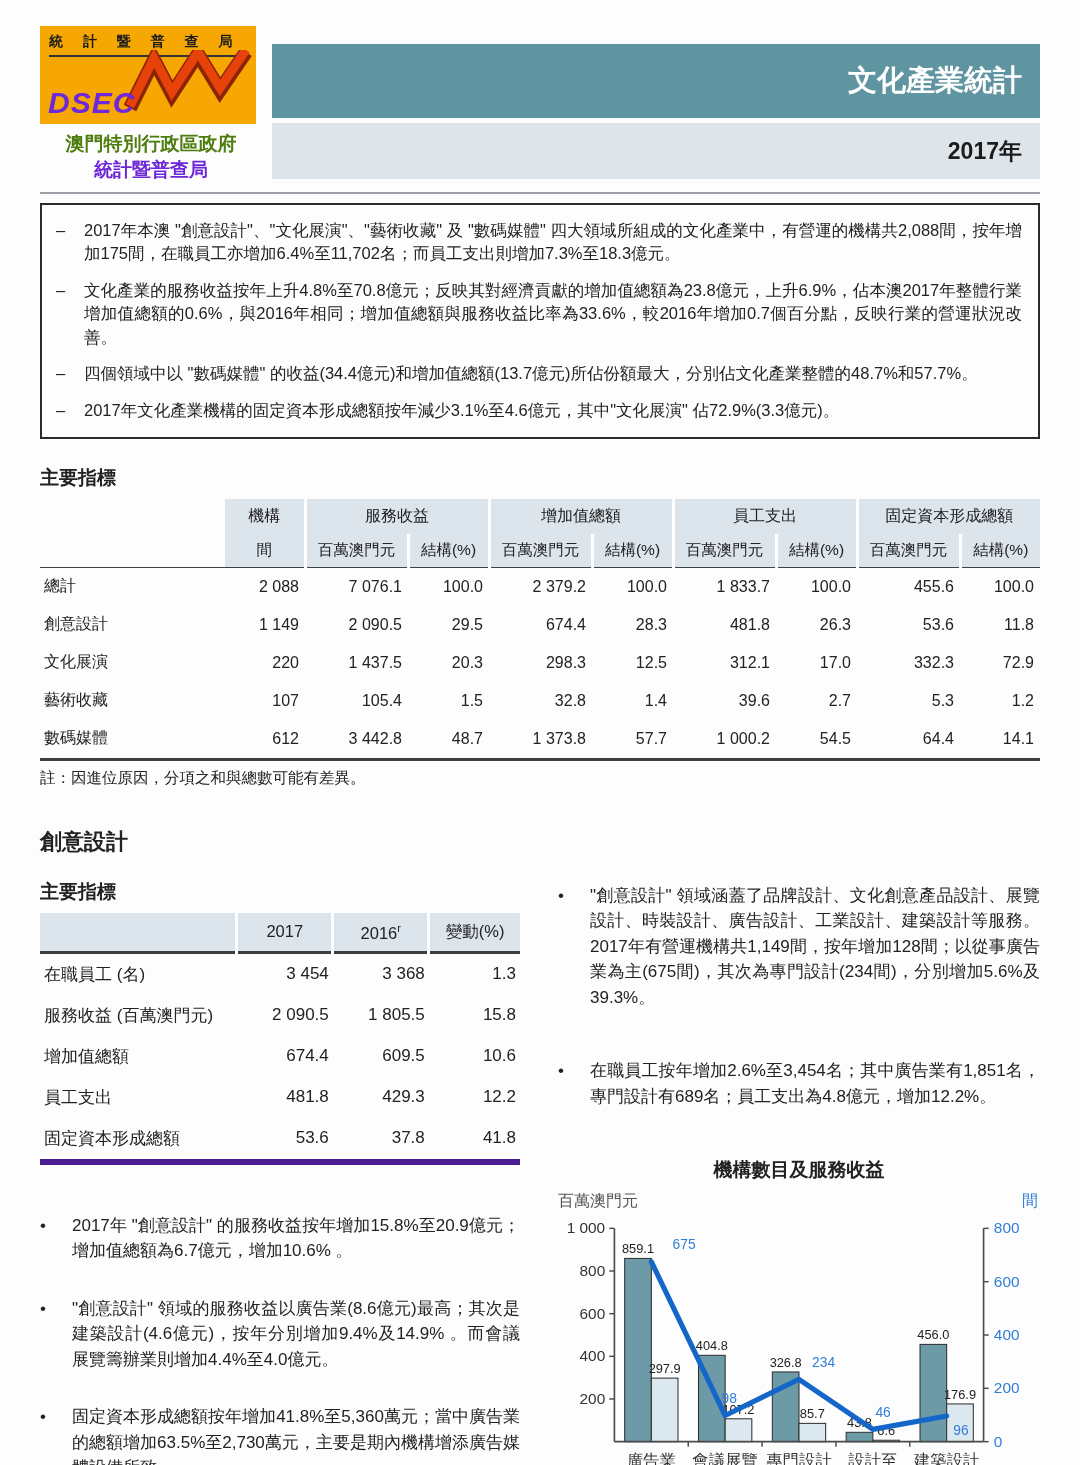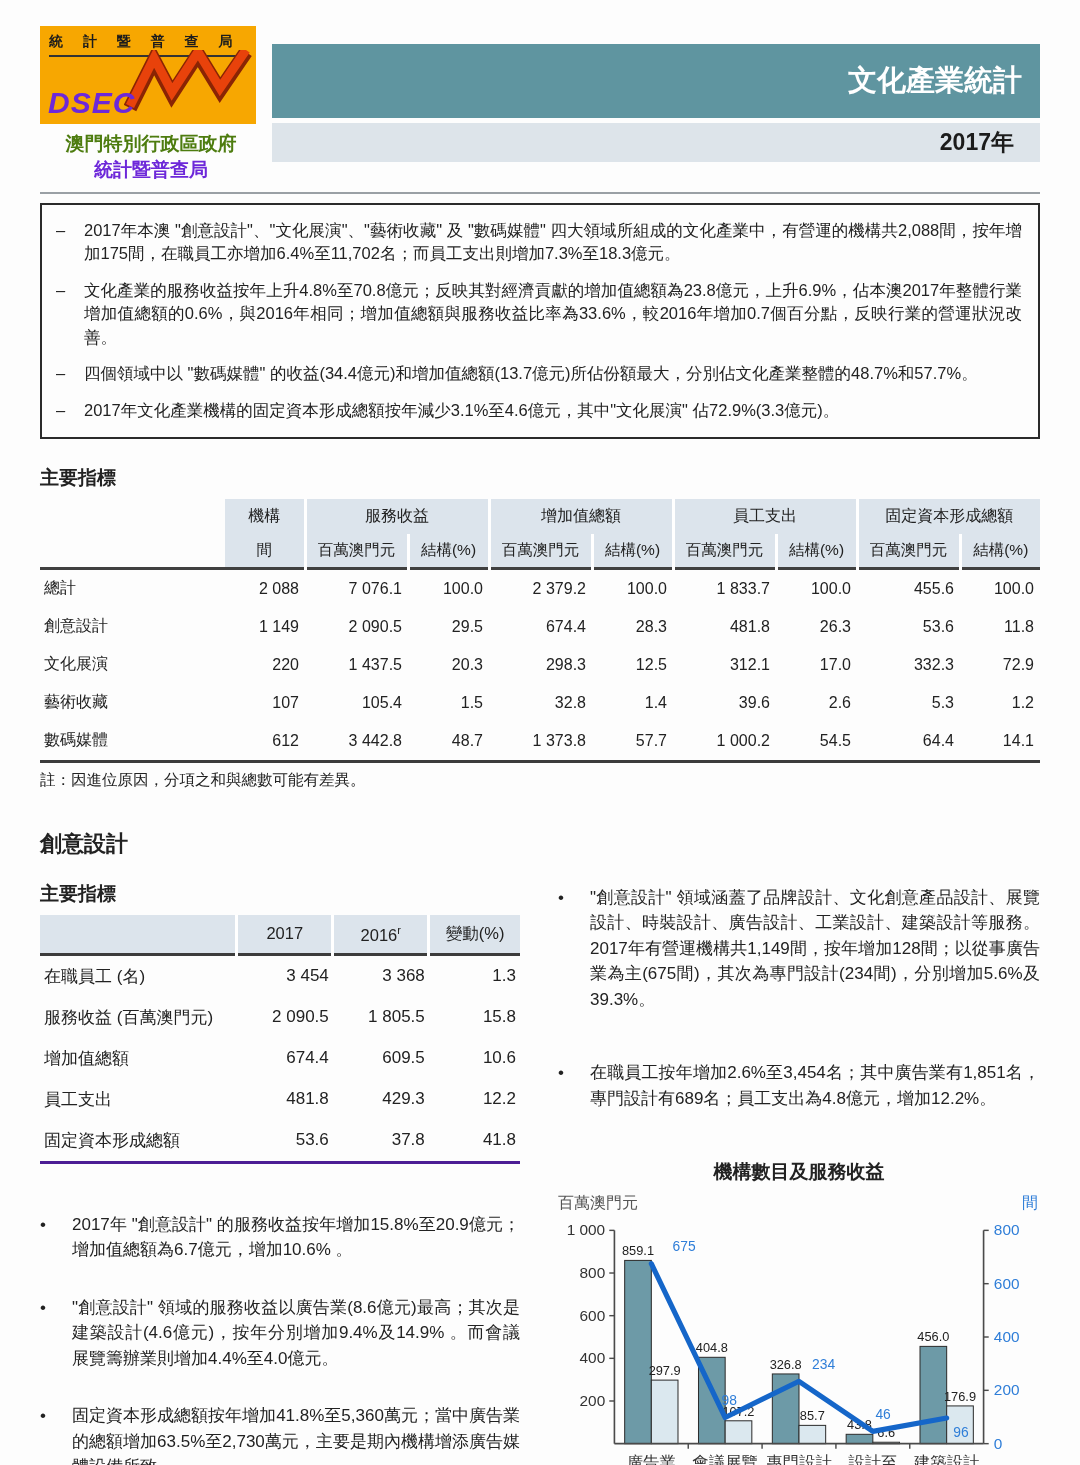--- a/index.html
+++ b/index.html
@@ -37,24 +37,24 @@
   .gov-line2 { font-size: 19px; font-weight: bold; color: #6d28d9; }
 
   .header-right { flex: 1; display: flex; flex-direction: column; }
   .title-bar {
     height: 74px; margin-top: 18px;
     background: var(--teal, #5f95a0); color: #fff;
     display: flex; align-items: center; justify-content: flex-end;
     padding-right: 18px; font-size: 29px; font-weight: bold;
   }
   .year-bar {
-    height: 39px; margin-top: 5px;
+    height: 56px; margin-top: 5px;
     background: var(--year-band, #dde4ea);
     display: flex; align-items: center; justify-content: flex-end;
-    padding-right: 26px; font-size: 23px; font-weight: bold; color: #1c1c1c;
+    padding-right: 18px; font-size: 23px; font-weight: bold; color: #1c1c1c;
   }
   .header-rule { border-top: 2px solid #9aa0a5; margin-top: 9px; }
 
   
   .summary-box {
     border: 2px solid #2b2b2b; margin-top: 9px; padding: 14px 16px 2px 14px;
   }
   .summary-box ul, .bullets { list-style: none; }
   .summary-box li {
     display: flex; gap: 14px; margin-bottom: 13px;
@@ -71,30 +71,30 @@
   .t1 { font-size: 16px; border-bottom: 3px solid #3c3c3c; }
   .t1 thead th {
     background: var(--band, #dce4ec); font-weight: normal;
     padding: 7px 6px; text-align: center; font-size: 16px;
   }
   .t1 thead th.lblcell { background: transparent; }
   .t1 thead th.sep { border-left: 3px solid #fff; }
   .t1 thead tr.sub th { padding-top: 6px; padding-bottom: 6px; font-size: 15.5px; }
   .t1 tbody td { padding: 8.5px 6px; text-align: right; white-space: nowrap; }
   .t1 tbody td.lbl { text-align: left; padding-left: 4px; }
-  .t1 tbody tr:first-child td { border-top: 3px solid #404040; }
+  .t1 tbody tr:first-child td { border-top: 1px solid #404040; }
   .tbl-note { font-size: 15.5px; margin-top: 7px; color: #222; }
 
   
   .two-col { display: flex; gap: 38px; }
   .col-left { width: 480px; flex: none; }
   .col-right { flex: 1; }
 
   
-  .t2 { font-size: 17px; border-bottom: 3px solid #4c1d95; margin-top: 2px; }
+  .t2 { font-size: 17px; border-bottom: 6px solid #4c1d95; margin-top: 2px; }
   .t2 thead th {
     background: var(--band, #dce4ec); font-weight: normal;
     padding: 8px 6px; text-align: center; font-size: 16.5px;
   }
   .t2 thead th.sep { border-left: 3px solid #fff; }
   .t2 thead sup { font-size: 11px; }
   .t2 tbody td { padding: 9px 4px; text-align: right; white-space: nowrap; }
   .t2 tbody td.lbl { text-align: left; }
   .t2 tbody tr:first-child td { border-top: 3px solid #3c3c3c; }
 
@@ -242,21 +242,21 @@
           <td>72.9</td>
         </tr>
         <tr>
           <td class="lbl">藝術收藏</td>
           <td>107</td>
           <td>105.4</td>
           <td>1.5</td>
           <td>32.8</td>
           <td>1.4</td>
           <td>39.6</td>
-          <td>2.6</td>
+          <td>2.7</td>
           <td>5.3</td>
           <td>1.2</td>
         </tr>
         <tr>
           <td class="lbl">數碼媒體</td>
           <td>612</td>
           <td>3 442.8</td>
           <td>48.7</td>
           <td>1 373.8</td>
           <td>57.7</td>

